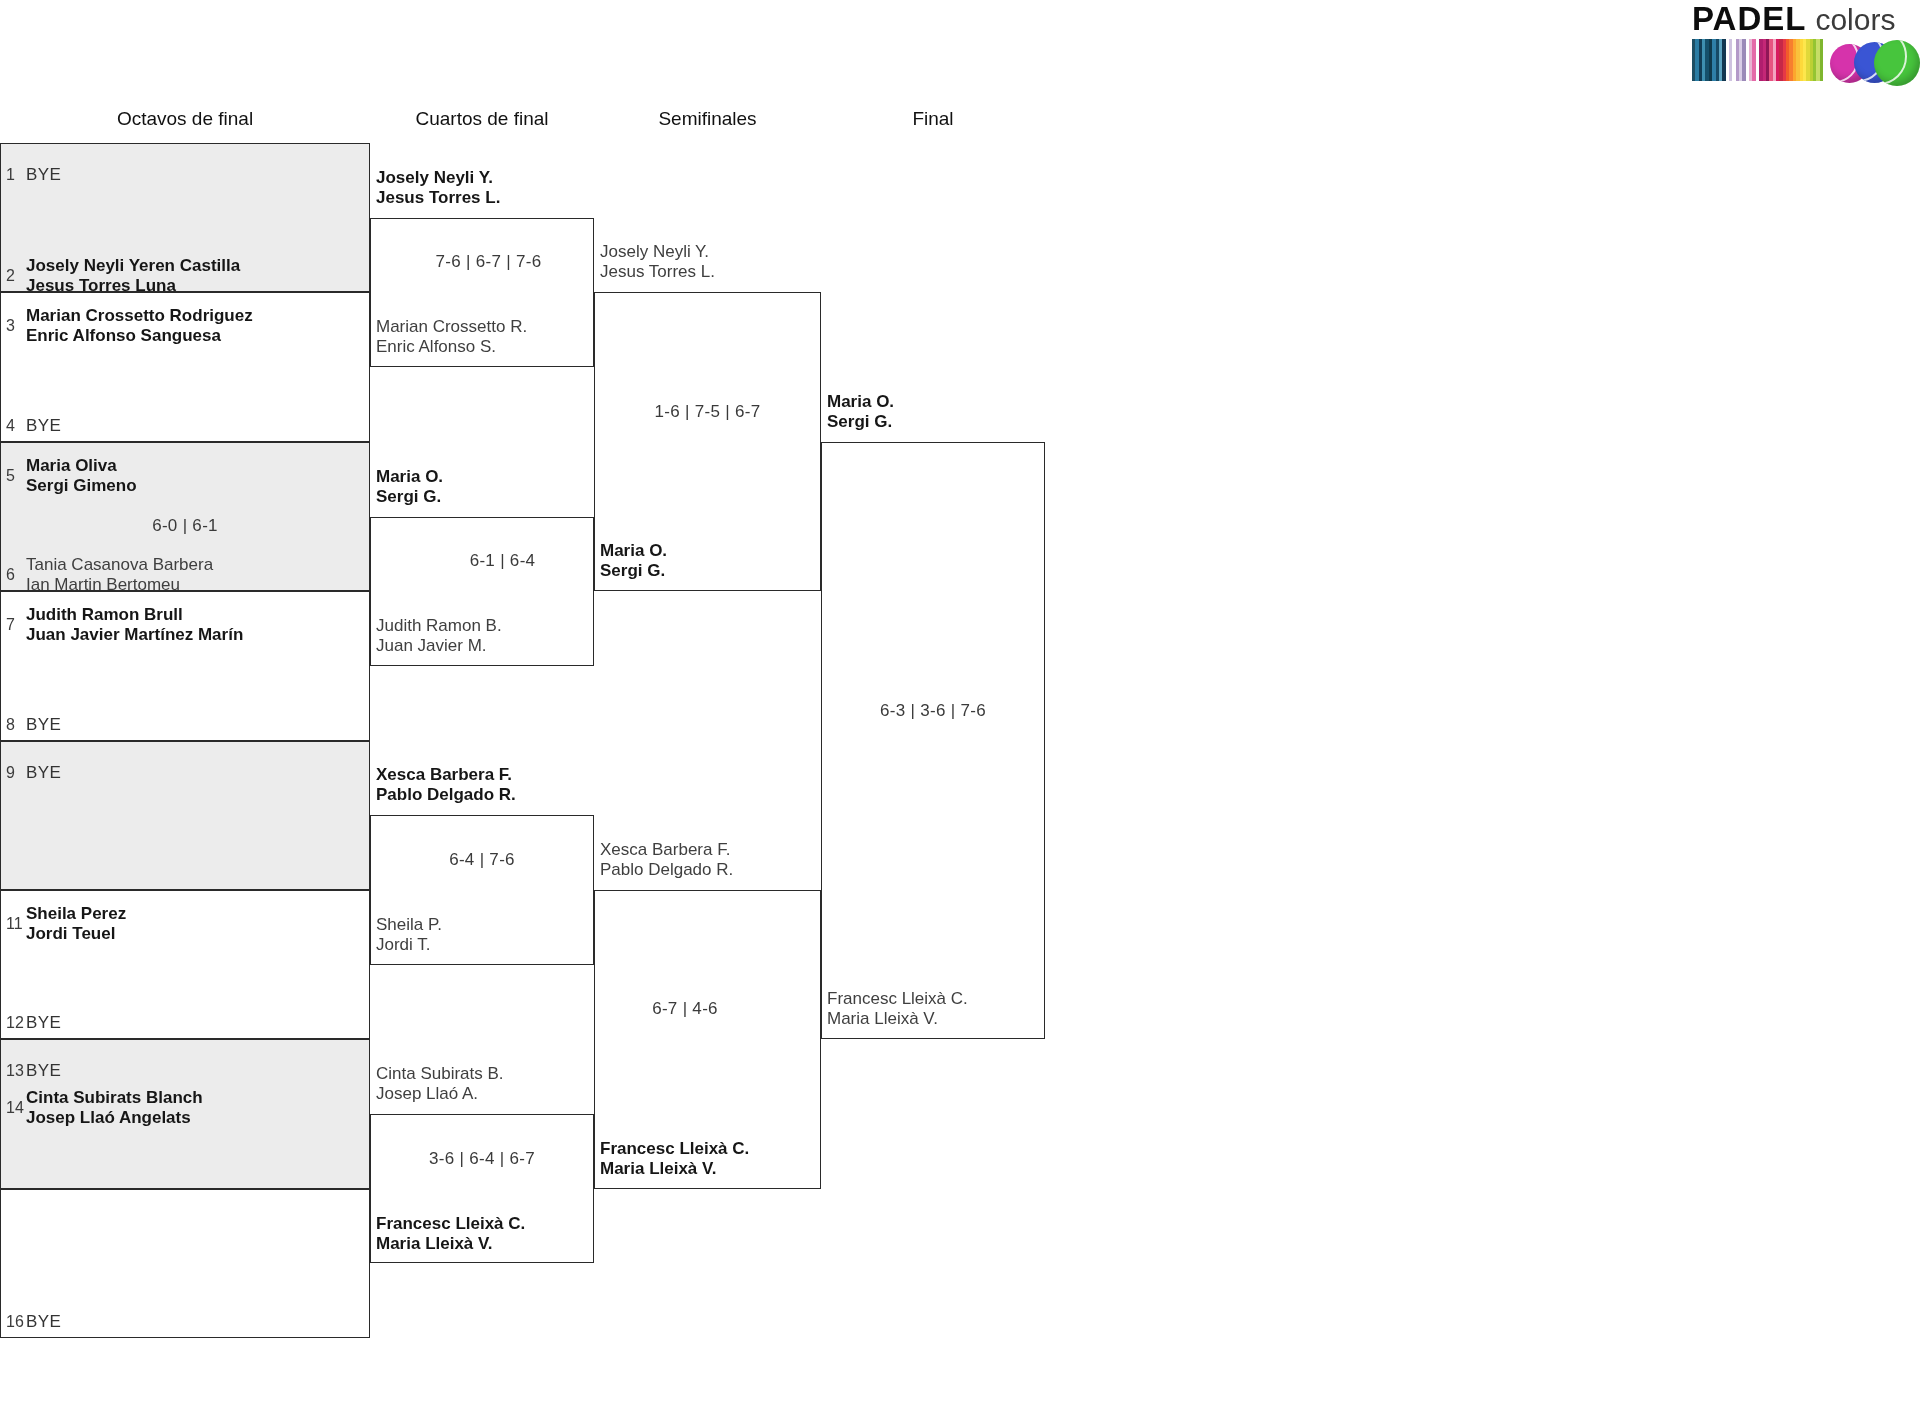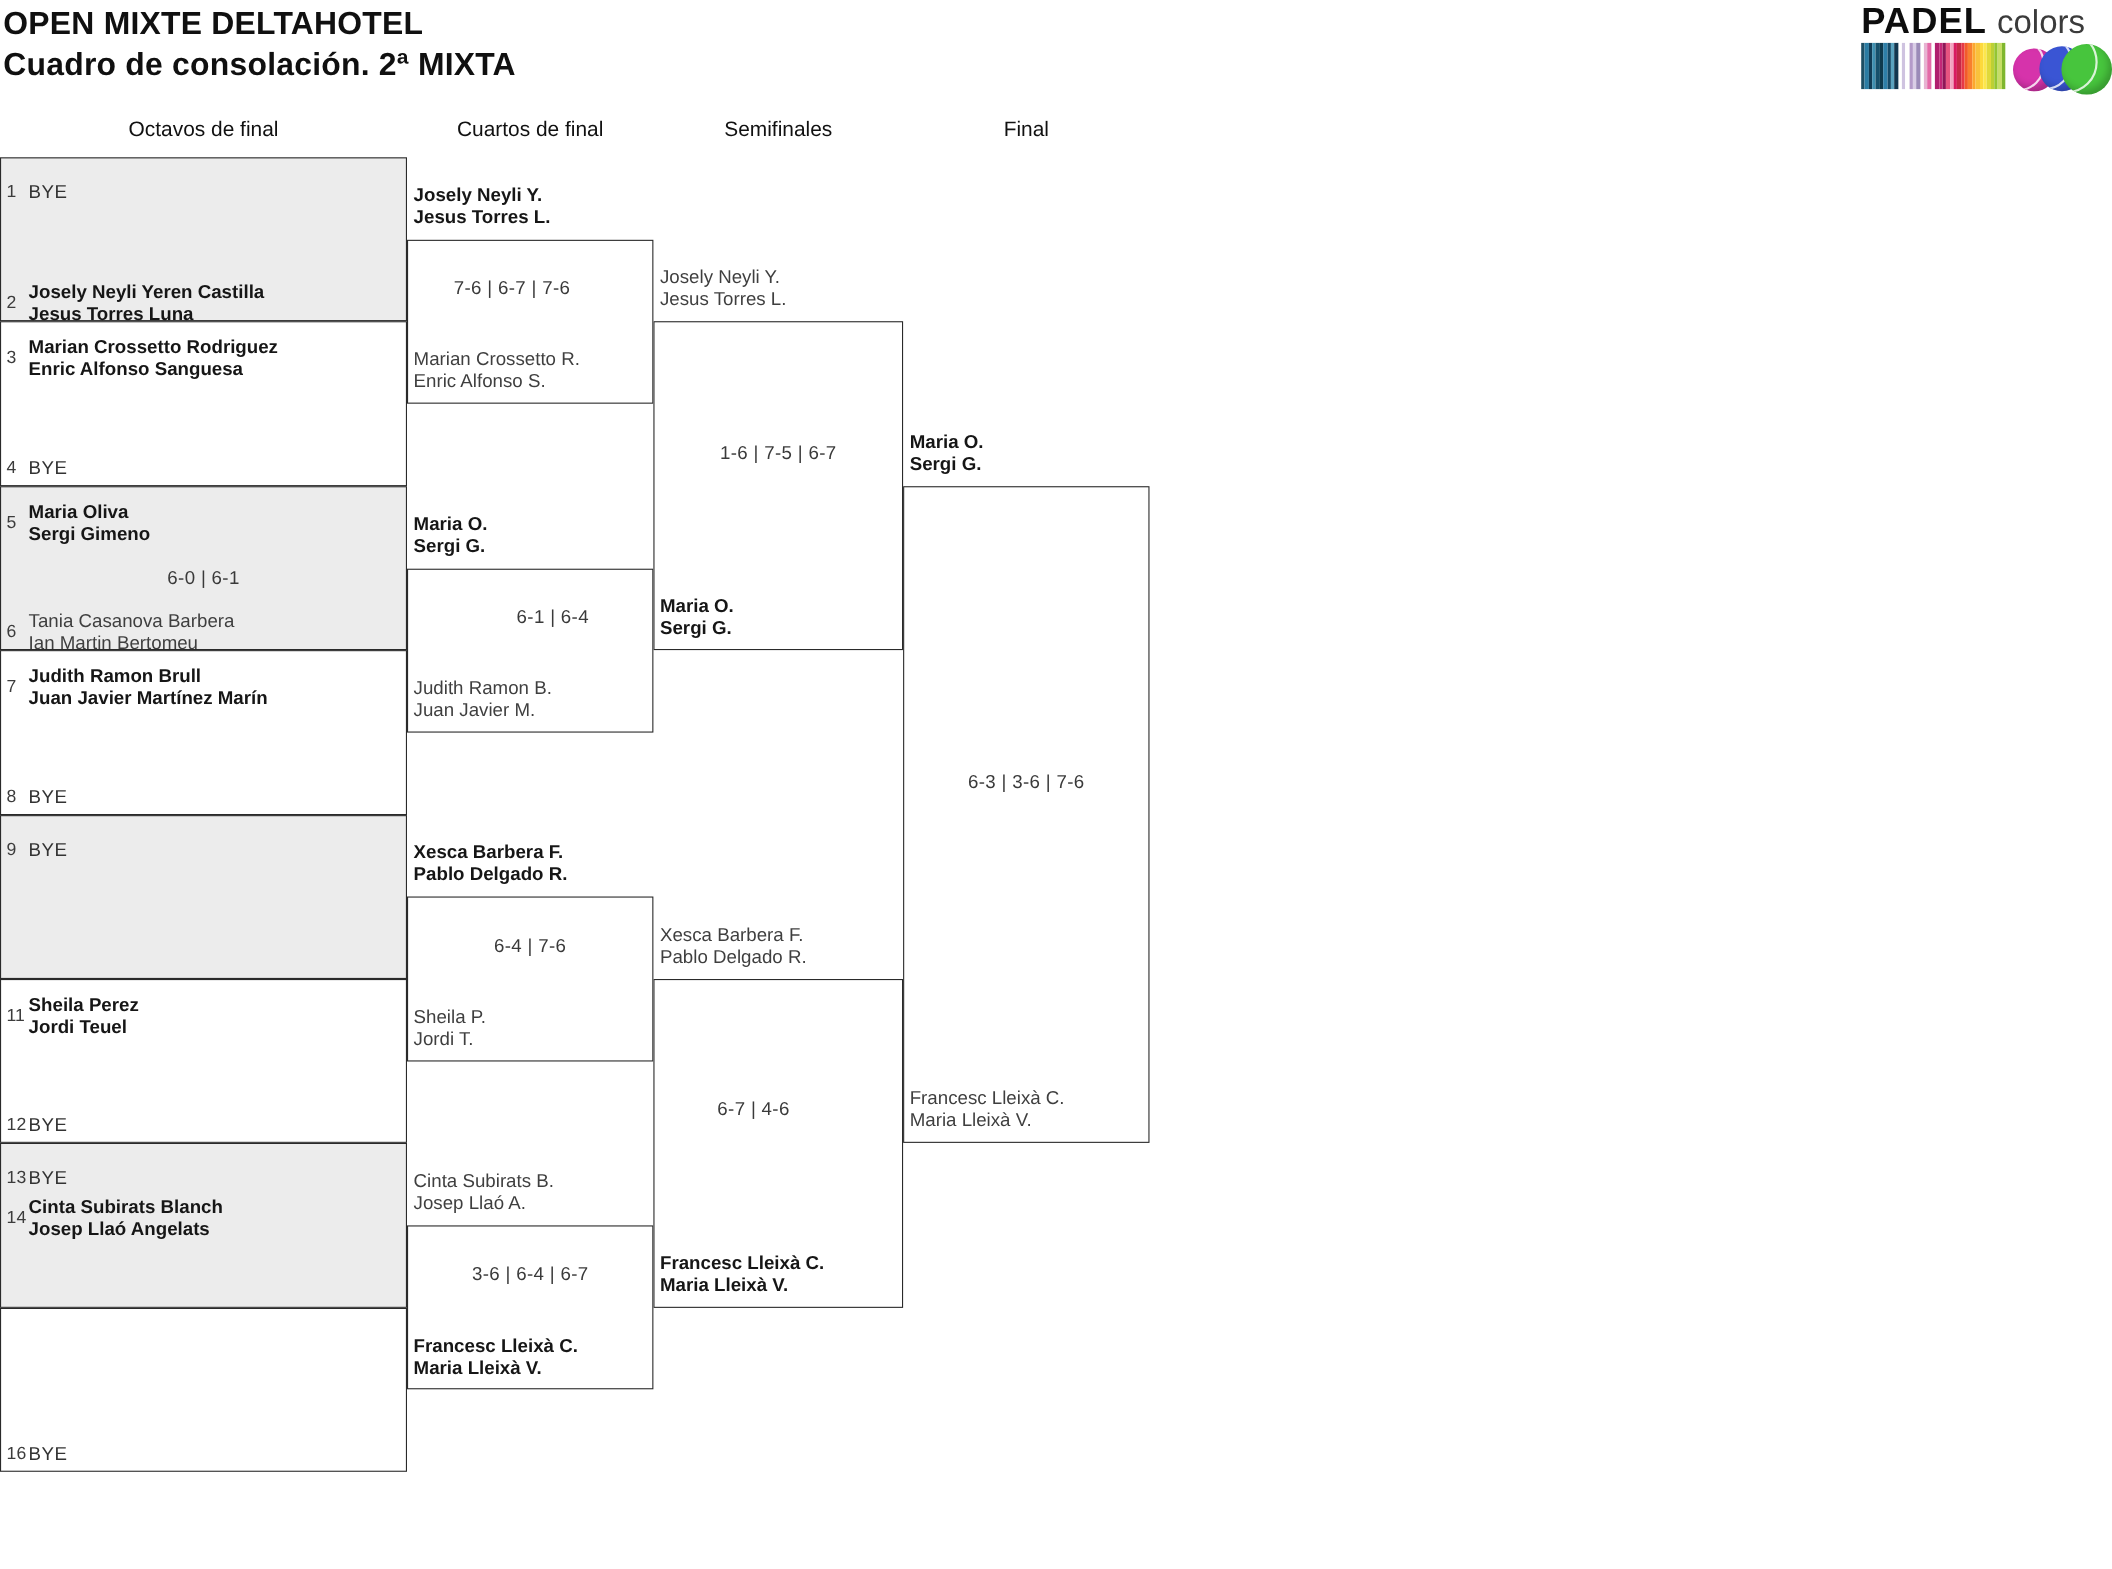--- a/index.html
+++ b/index.html
@@ -33,24 +33,20 @@
   .ball.b1{width:41px;height:41px;left:24px;top:3px;z-index:2;}
   .ball.b2{width:46px;height:46px;left:44px;top:1px;z-index:3;}
   .ball::after{content:"";position:absolute;width:115%;height:115%;border:2.5px solid rgba(255,255,255,.8);
         border-radius:50%;left:-52%;top:-26%;}
 </style>
 </head>
 <body>
 
 <div class="page">
 
-  <div class="title">
-    <div>OPEN MIXTE DELTAHOTEL</div>
-    <div>Cuadro de consolación. 2ª MIXTA</div>
-  </div>
 
   <div class="logo">
     <div class="logo-line1">
       <span class="logo-padel">PADEL</span>
       <span class="logo-colors">colors</span>
     </div>
     <div class="logo-line2">
       <div class="stripes" id="stripes">
           <span style="background: rgb(29, 78, 99);"></span>
           <span style="background: rgb(42, 124, 163);"></span>
@@ -215,21 +211,21 @@
         <div>BYE</div>
       </div>
     </div>
 
   <div class="score" style="left:0;top:516px;width:370px">6-0 | 6-1</div>
 
   <div class="mlabel w" style="left:376px;top:167.7px">
       <div>Josely Neyli Y.</div>
       <div>Jesus Torres L.</div>
     </div>
-  <div class="score" style="left:364px;top:252.4px;width:203px">7-6 | 6-7 | 7-6</div>
+  <div class="score" style="left:387px;top:252.4px;width:203px">7-6 | 6-7 | 7-6</div>
   <div class="mlabel l" style="left:376px;top:317.1px">
       <div>Marian Crossetto R.</div>
       <div>Enric Alfonso S.</div>
     </div>
 
   <div class="mlabel w" style="left:376px;top:466.5px">
       <div>Maria O.</div>
       <div>Sergi G.</div>
     </div>
   <div class="score" style="left:370px;top:551.2px;width:265px">6-1 | 6-4</div>

